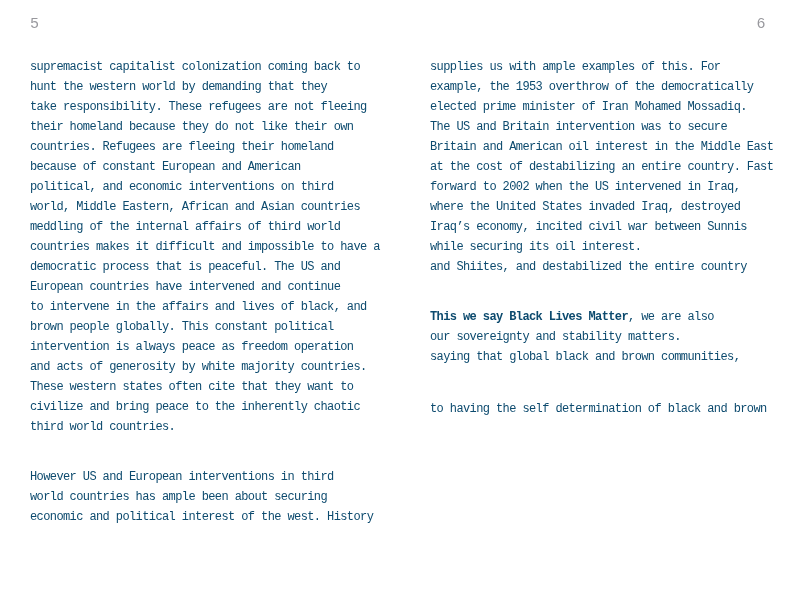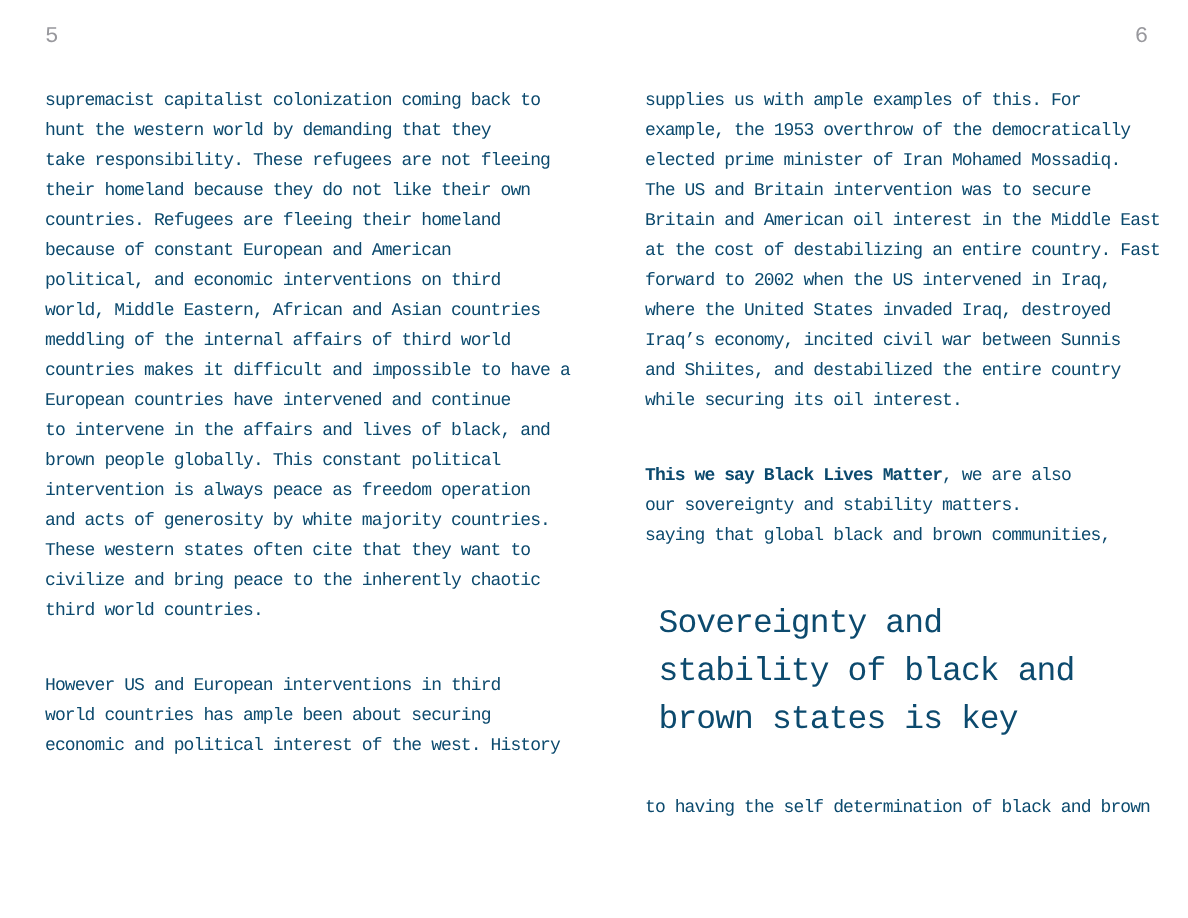--- a/index.html
+++ b/index.html
@@ -69,20 +69,21 @@
           <div class="line">supremacist capitalist colonization coming back to</div>
           <div class="line">hunt the western world by demanding that they</div>
           <div class="line">take responsibility. These refugees are not fleeing</div>
           <div class="line">their homeland because they do not like their own</div>
           <div class="line">countries. Refugees are fleeing their homeland</div>
           <div class="line">because of constant European and American</div>
           <div class="line">political, and economic interventions on third</div>
           <div class="line">world, Middle Eastern, African and Asian countries</div>
           <div class="line">meddling of the internal affairs of third world</div>
           <div class="line">countries makes it difficult and impossible to have a</div>
+          <div class="line">democratic process that is peaceful. The US and</div>
           <div class="line">European countries have intervened and continue</div>
           <div class="line">to intervene in the affairs and lives of black, and</div>
           <div class="line">brown people globally. This constant political</div>
           <div class="line">intervention is always peace as freedom operation</div>
           <div class="line">and acts of generosity by white majority countries.</div>
           <div class="line">These western states often cite that they want to</div>
           <div class="line">civilize and bring peace to the inherently chaotic</div>
           <div class="line">third world countries.</div>
         </div>
       <div class="para">
@@ -99,32 +100,27 @@
       <div class="para">
           <div class="line">supplies us with ample examples of this. For</div>
           <div class="line">example, the 1953 overthrow of the democratically</div>
           <div class="line">elected prime minister of Iran Mohamed Mossadiq.</div>
           <div class="line">The US and Britain intervention was to secure</div>
           <div class="line">Britain and American oil interest in the Middle East</div>
           <div class="line">at the cost of destabilizing an entire country. Fast</div>
           <div class="line">forward to 2002 when the US intervened in Iraq,</div>
           <div class="line">where the United States invaded Iraq, destroyed</div>
           <div class="line">Iraq’s economy, incited civil war between Sunnis</div>
+          <div class="line">while securing its oil interest.</div>
           <div class="line">and Shiites, and destabilized the entire country</div>
-          <div class="line">while securing its oil interest.</div>
         </div>
       <div class="para">
         <div class="line"><b>This we say Black Lives Matter</b><span>, we are also</span></div>
         <div class="line">our sovereignty and stability matters.</div>
         <div class="line">saying that global black and brown communities,</div>
       </div>
-      <div class="pull-quote">
-          <div class="line">Sovereignty and</div>
-          <div class="line">stability of black and</div>
-          <div class="line">brown states is key</div>
-        </div>
       <div class="continuation">
         <div class="line">to having the self determination of black and brown</div>
       </div>
     </div>
   </div>
 
 </div>
 
 </body></html>

